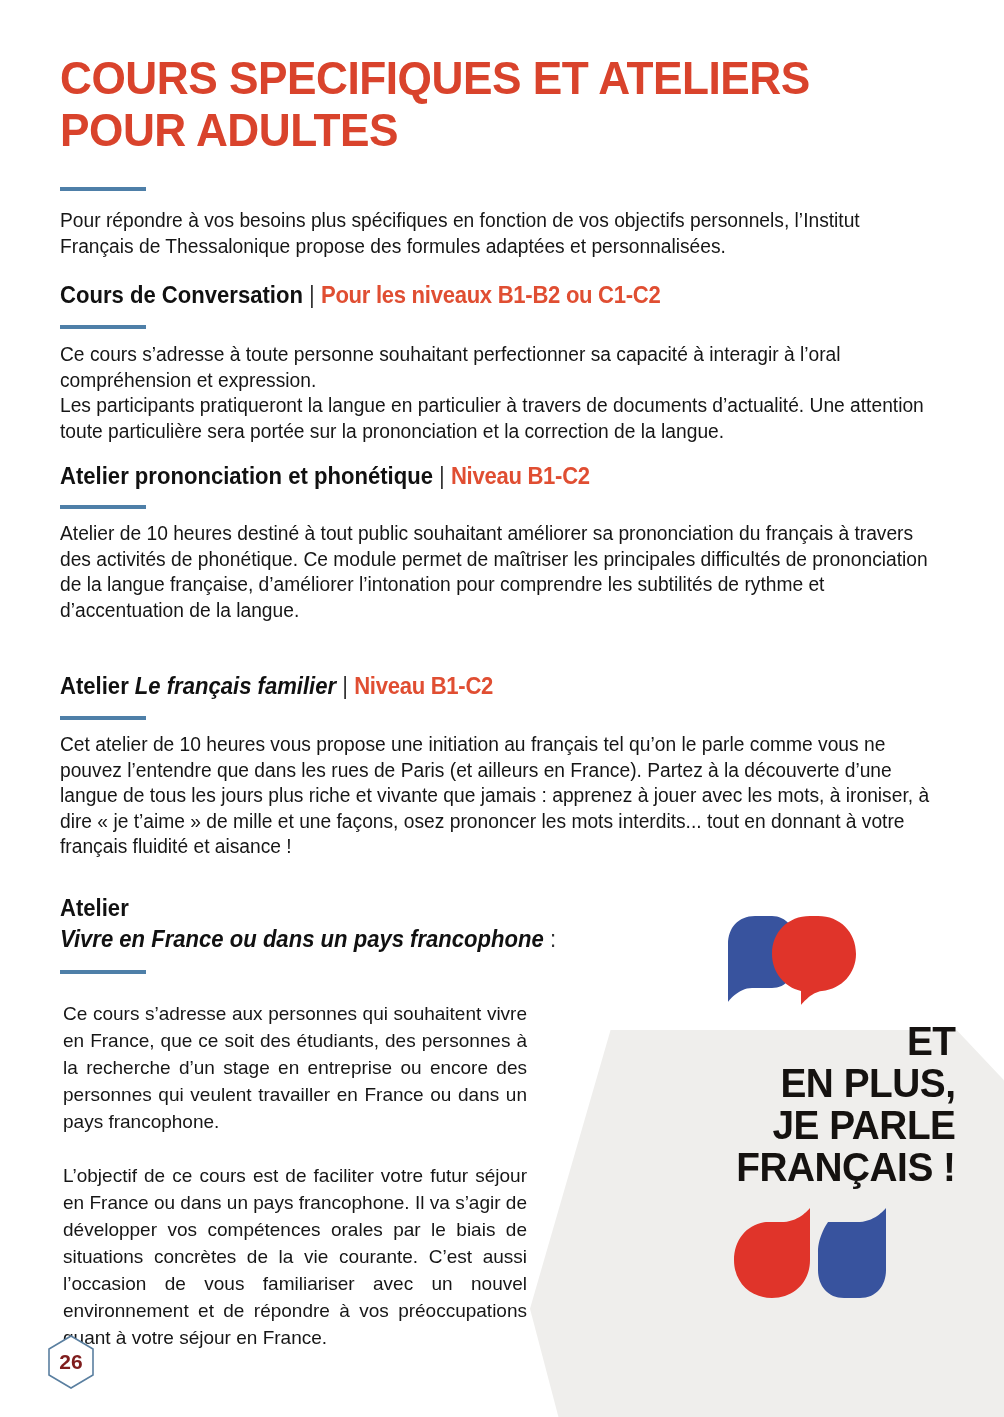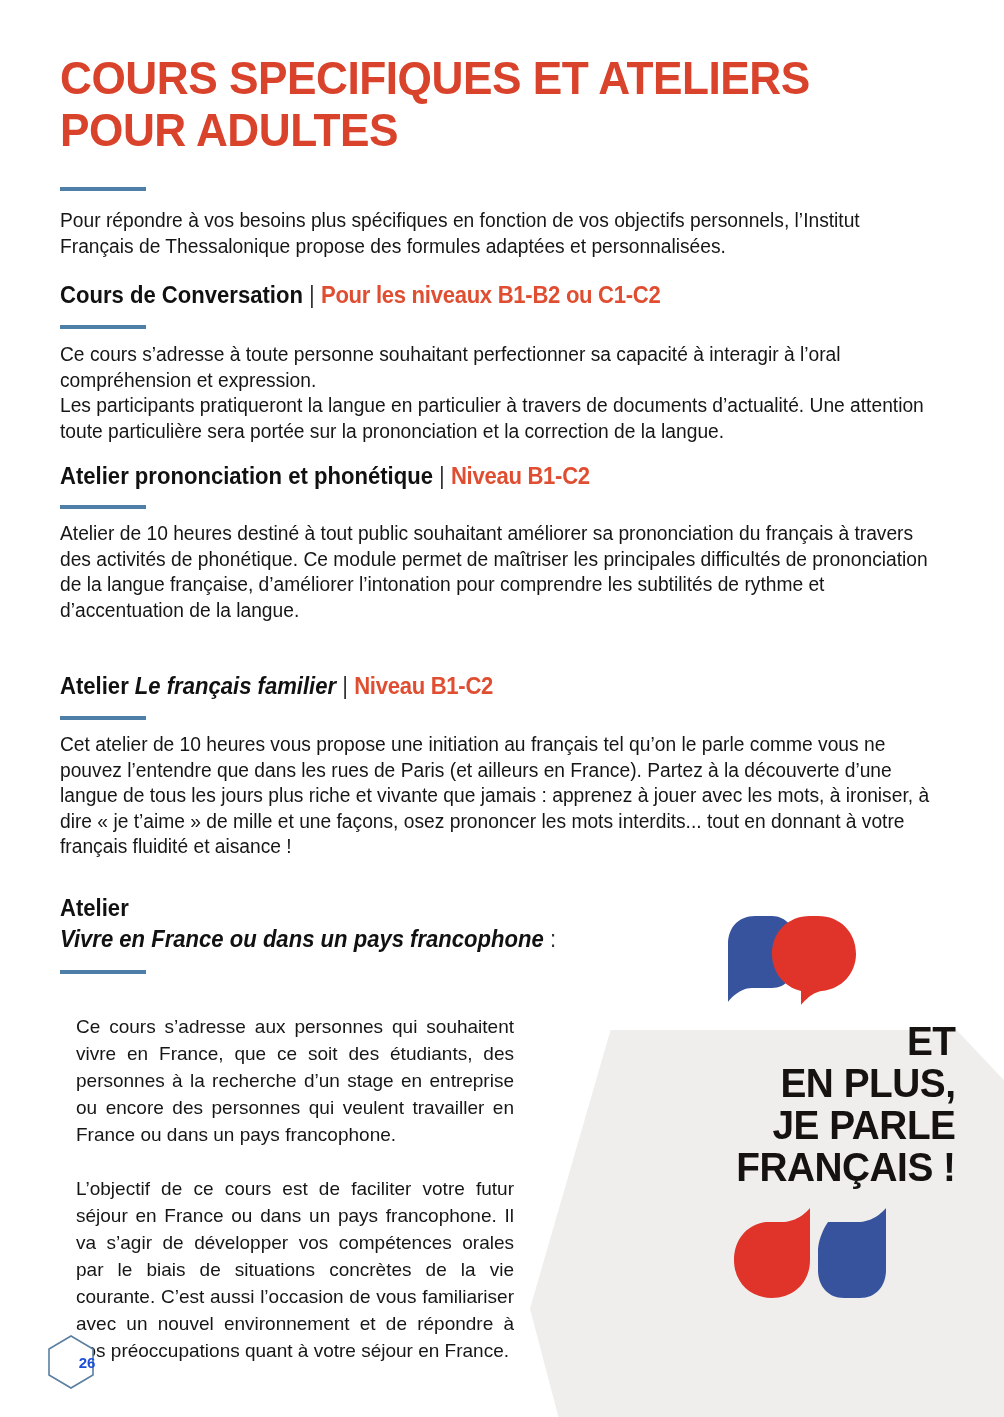--- a/index.html
+++ b/index.html
@@ -105,21 +105,21 @@
   
   .col-narrow {
     position: absolute;
     left: 60px;
     width: 470px;
     font-size: 19px;
     line-height: 27px;
     color: #161616;
     text-align: justify;
   }
-  .col-narrow p { margin: 16px; }
+  .col-narrow p { margin: 3px; }
   .col-narrow p + p { margin-top: 27px; }
 
   
   .logo {
     position: absolute;
     left: 660px;
     top: 910px;
     width: 300px;
     height: 420px;
     z-index: 3;
@@ -142,29 +142,29 @@
   .pagenum {
     position: absolute;
     left: 46px;
     top: 1334px;
     width: 50px;
     height: 56px;
     z-index: 3;
   }
   .pagenum .num {
     position: absolute;
-    left: 16px; top: 0;
+    left: 0; top: 0;
     width: 50px; height: 56px;
     display: flex;
     align-items: center;
     justify-content: center;
     font-family: "Liberation Sans Narrow", "Liberation Sans", sans-serif;
     font-weight: bold;
-    font-size: 15px;
-    color: #1d4ed8;
+    font-size: 21px;
+    color: #7f1d1d;
   }
 </style>
 </head>
 <body>
 
 <div class="page">
 
   <div class="grey-shape"></div>
 
   <div class="content">

